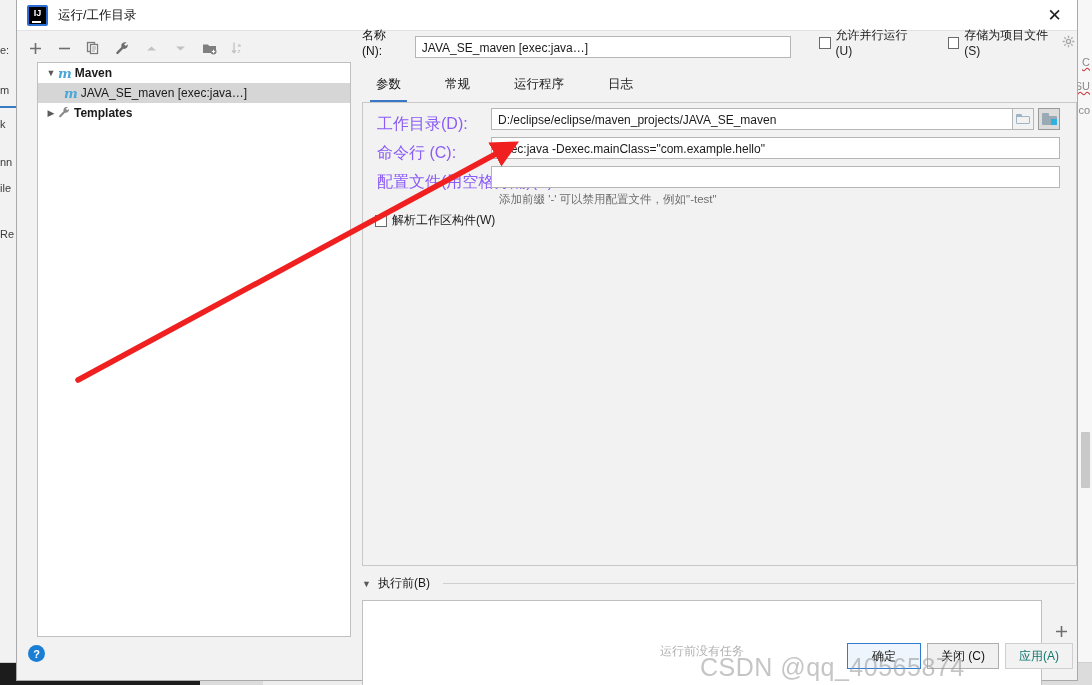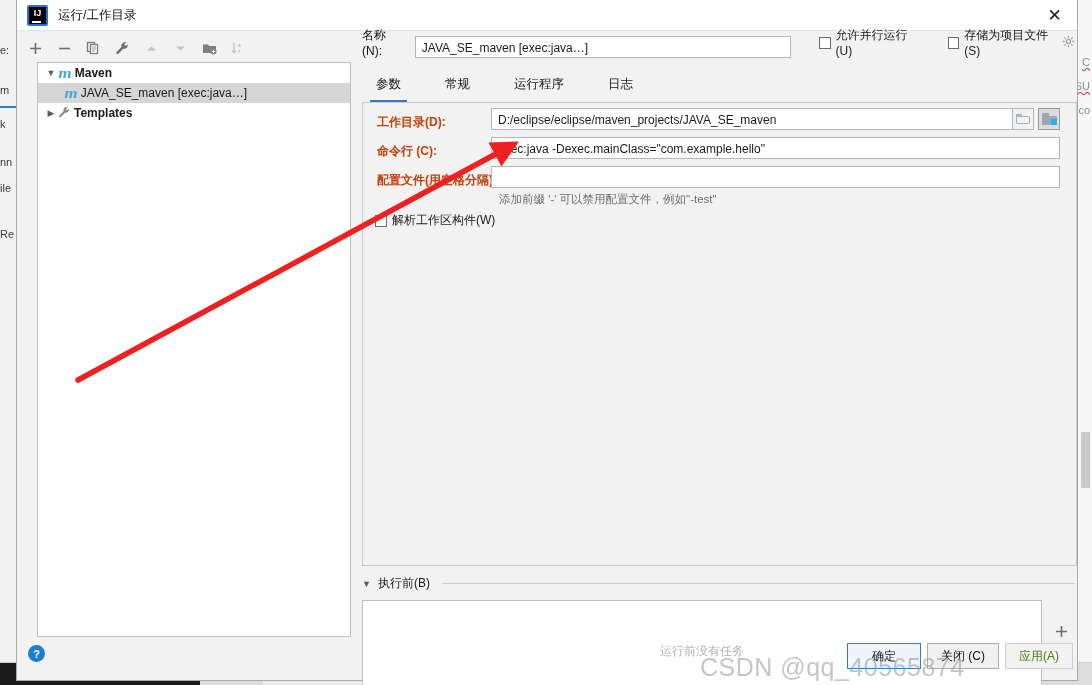--- a/index.html
+++ b/index.html
@@ -68,21 +68,21 @@
   .optitem{display:flex;align-items:center;}
   #gear{margin-left:8px;color:#9a9a9a;font-size:13px;}
 
   #tabs{position:absolute;left:345px;top:8px;display:flex;gap:16px;}
   .tab{padding:6px 14px 9px 14px;font-size:12.5px;color:#1b1b1b;position:relative;}
   .tab.active{color:#111;}
   .tab.active:after{content:"";position:absolute;left:8px;right:8px;bottom:0;height:2px;background:#3a77c7;}
 
   #panel{position:absolute;left:345px;top:40px;width:713px;height:462px;
     background:#f2f2f2;border:1px solid #c8c8c8;}
-  .rowlabel{position:absolute;font-size:12px;color:#c2410c;white-space:nowrap;font-weight:bold;}
+  .rowlabel{position:absolute;font-size:16px;color:#8b5cf6;white-space:nowrap;}
   .hint{position:absolute;font-size:11.5px;color:#6e6e6e;}
   .fieldbtn{width:22px;height:22px;border:1px solid #b5b5b5;background:#f2f2f2;
     display:flex;align-items:center;justify-content:center;box-sizing:border-box;}
   .fieldbtn.pressed{background:#dcdcdc;border-color:#9a9a9a;}
   .folder-ic{width:14px;height:10px;position:relative;}
   .folder-ic .fb{position:absolute;left:0;bottom:0;width:14px;height:8px;border:1.5px solid #9fb4c4;
     border-radius:1px;box-sizing:border-box;}
   .folder-ic .ft{position:absolute;left:0;top:0;width:6px;height:3px;background:#9fb4c4;border-radius:1px 1px 0 0;}
   .mod-ic{width:15px;height:12px;position:relative;}
   .mod-ic .mb{position:absolute;left:0;bottom:0;width:15px;height:9px;background:#9aaab5;border-radius:1px;}
@@ -100,21 +100,21 @@
     align-items:center;gap:14px;}
   #before-side .sb{width:18px;height:16px;display:flex;align-items:center;justify-content:center;color:#7a7a7a;}
 
   
   #footer{position:absolute;left:0;top:636px;width:1058px;height:43px;}
   #help{position:absolute;left:11px;top:9px;width:17px;height:17px;border-radius:50%;background:#1a7fd4;
     color:#fff;font-size:11px;font-weight:bold;display:flex;align-items:center;justify-content:center;}
   .btn{position:absolute;height:26px;border:1px solid #adadad;background:#f0f0f0;font-size:12px;
     display:flex;align-items:center;justify-content:center;box-sizing:border-box;color:#111;margin-left:8px;}
   .btn.default{background:#eef5fc;border:1.5px solid #2f7cd1;}
-  .btn.disabled{color:#4d7c0f;border-color:#cfcfcf;background:#f2f2f2;}
+  .btn.disabled{color:#0f766e;border-color:#cfcfcf;background:#f2f2f2;}
 
   
   #annot{position:absolute;left:0;top:0;width:1092px;height:685px;pointer-events:none;}
   
   #watermark{position:absolute;left:700px;top:653px;font-size:25px;color:rgba(150,150,150,.55);
     font-family:"Liberation Sans",sans-serif;letter-spacing:.5px;}
 </style>
 </head>
 <body>
 

